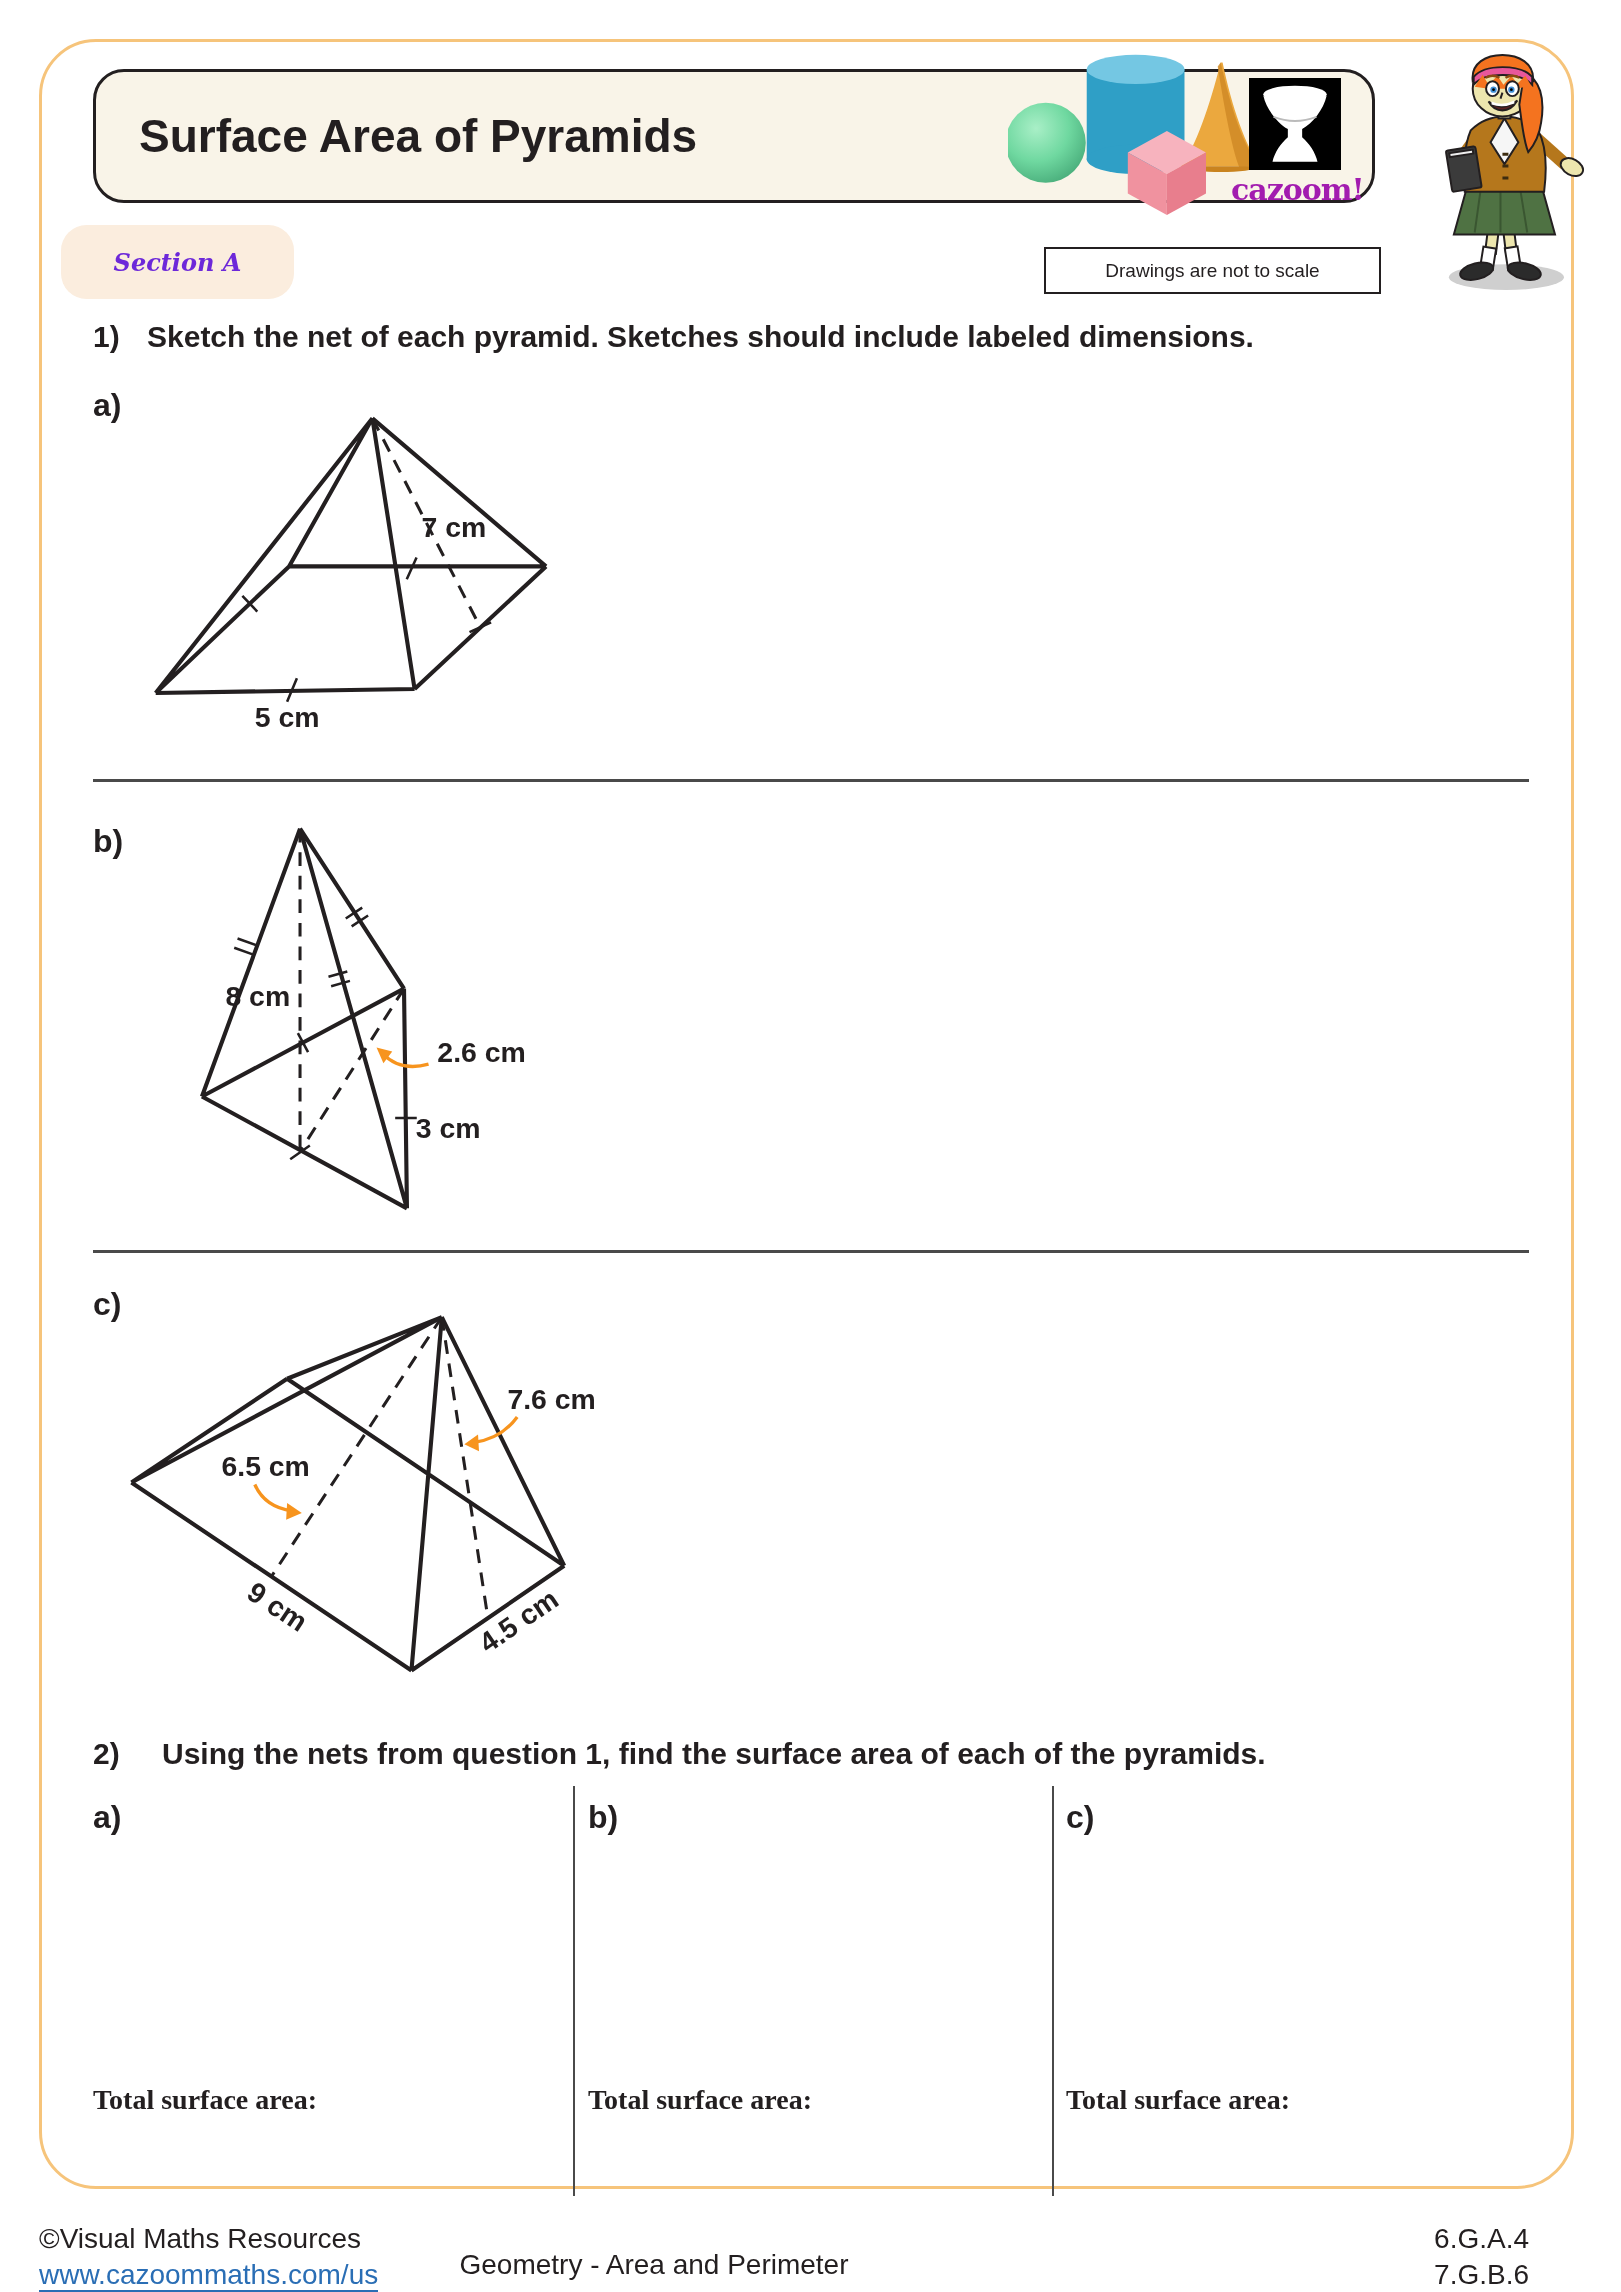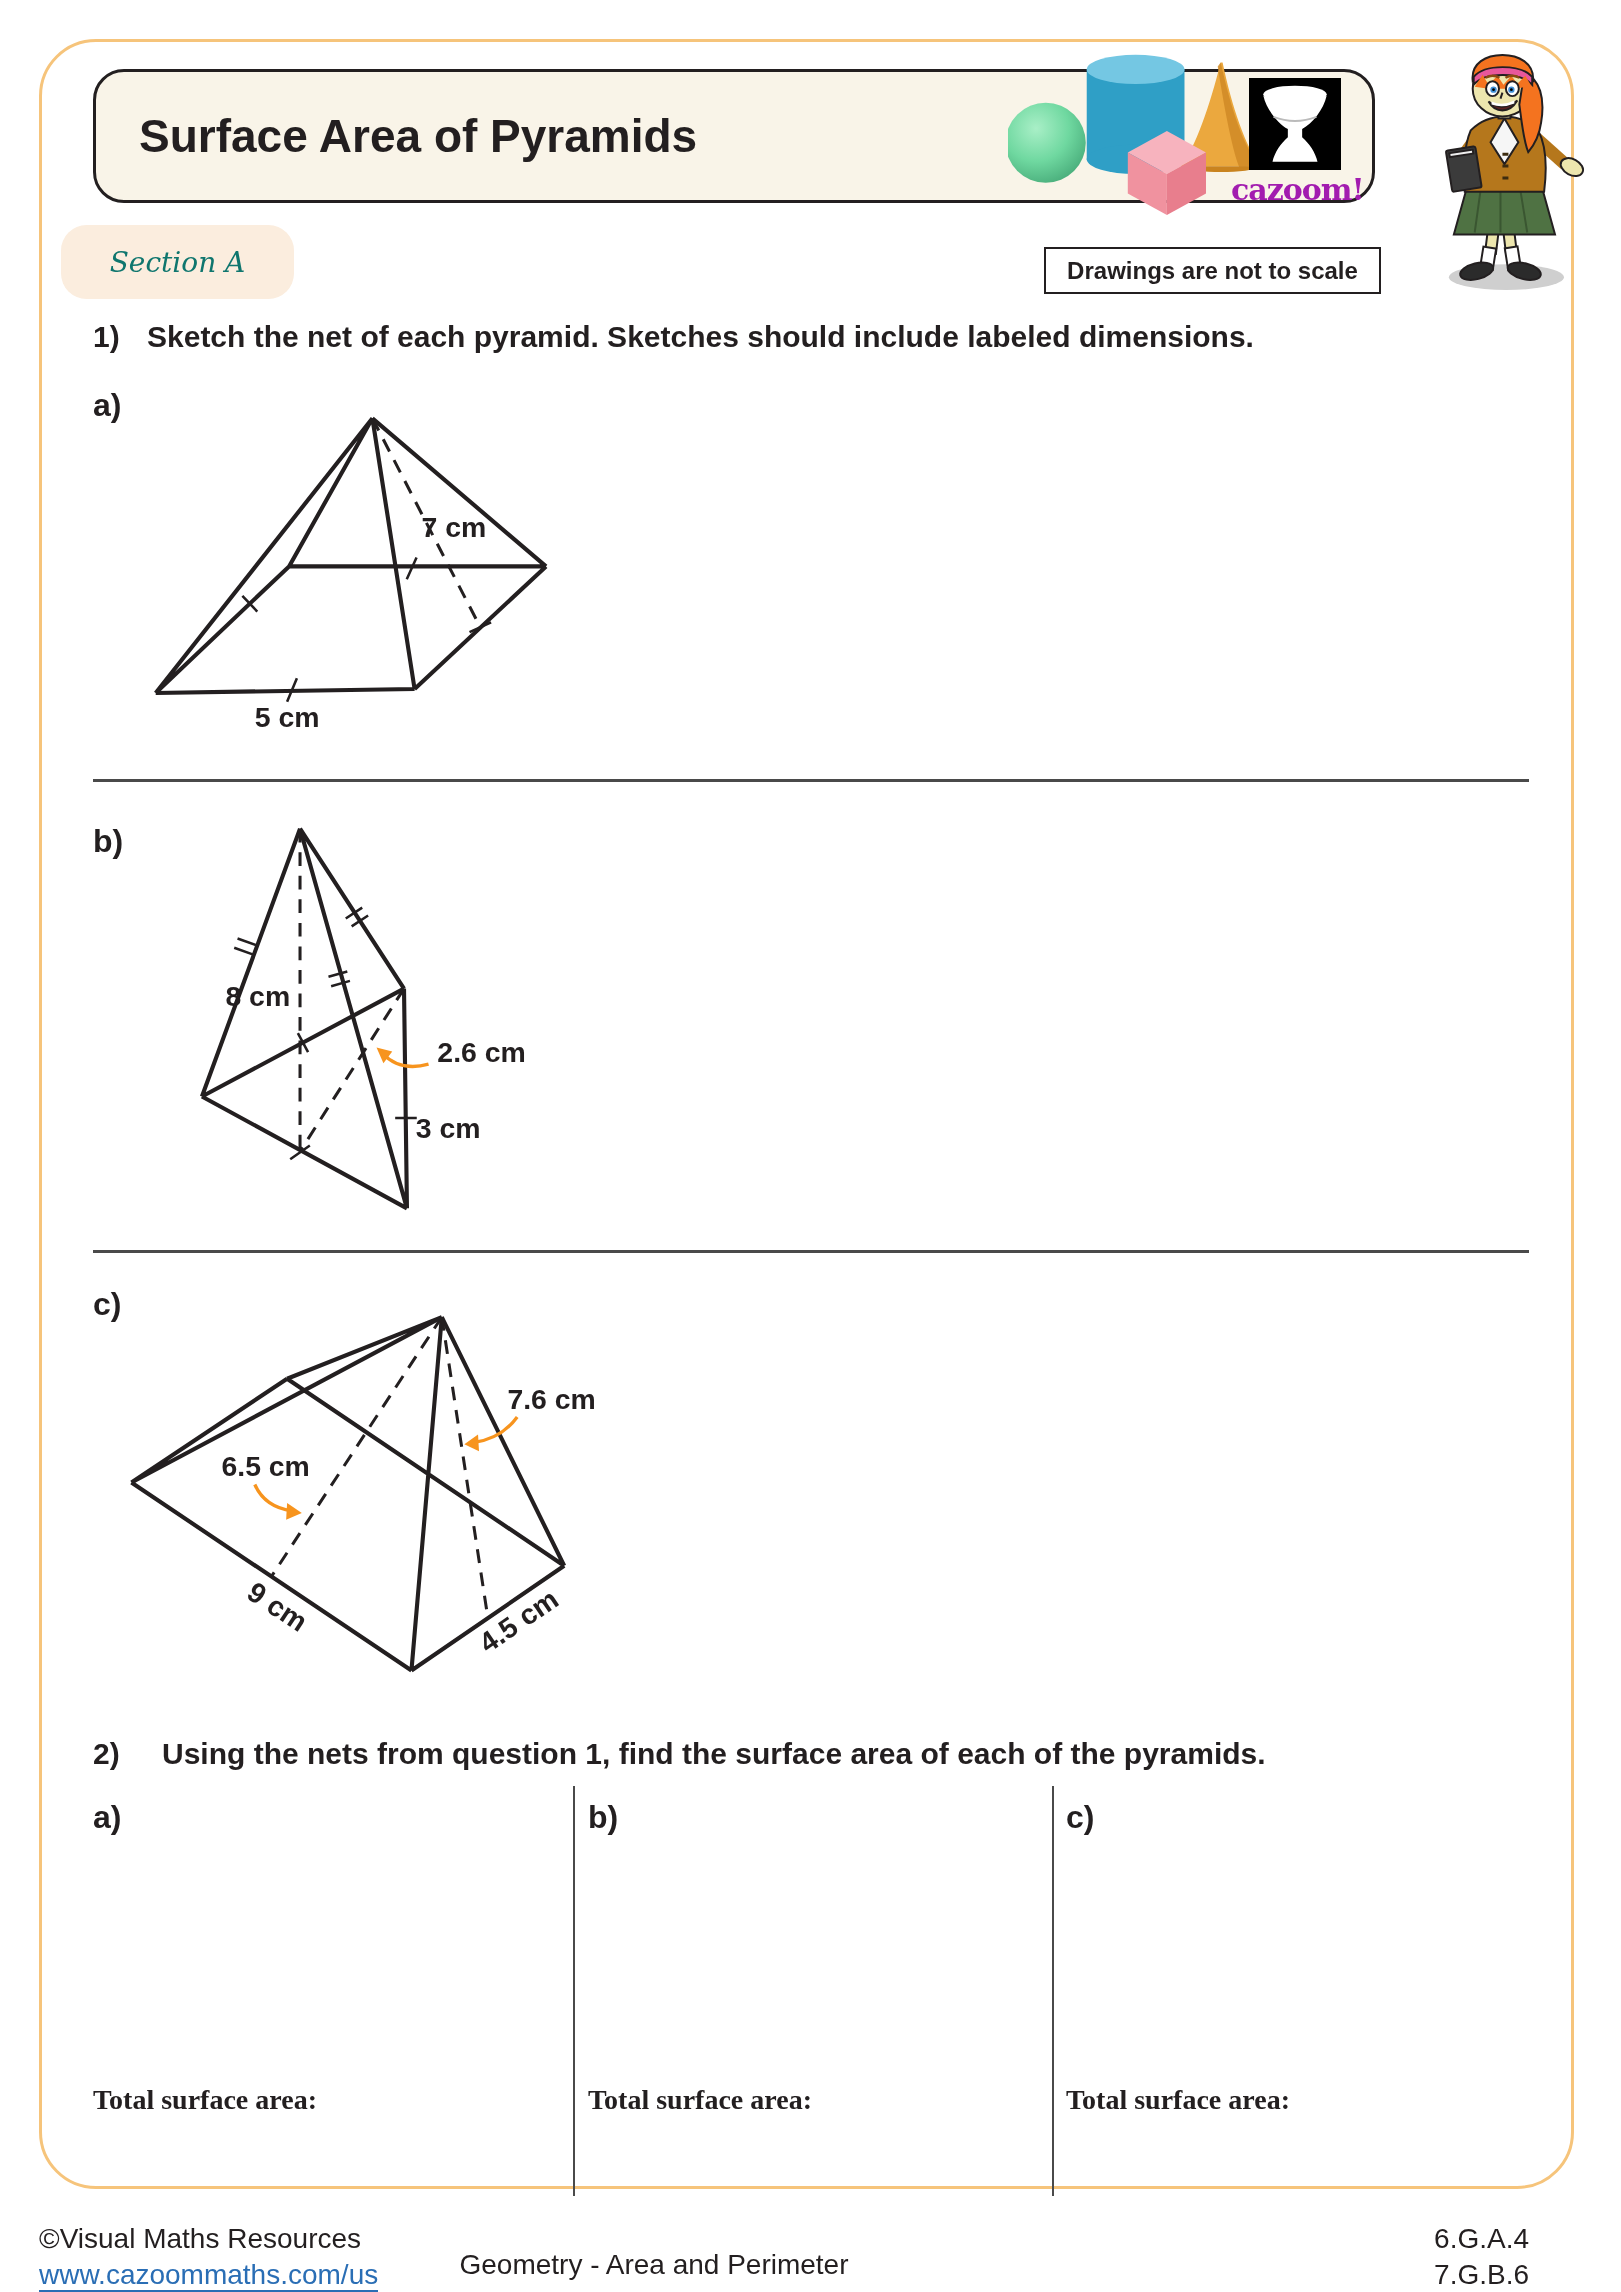--- a/index.html
+++ b/index.html
@@ -29,27 +29,27 @@
     font-family:"DejaVu Serif",serif;font-weight:bold;font-size:30px;
     letter-spacing:-1px;margin-top:2px;color:#a21caf;
   }
   .teacher-svg{left:1404px;top:51px;width:186px;height:243px;}
   
   .section-badge{
     left:61px;top:225px;width:233px;height:74px;background:#FBEDDE;border-radius:25.5px;
     display:flex;align-items:center;justify-content:center;
   }
   .section-badge span{
-    font-family:"DejaVu Serif",serif;font-style:italic;font-weight:normal;
-    font-size:28px;color:#0f766e;
+    font-family:"DejaVu Serif",serif;font-style:italic;font-weight:bold;
+    font-size:24px;color:#6d28d9;
   }
   .scale-note{
     left:1044px;top:247px;width:337px;height:47px;border:2.9px solid #231F20;
     box-sizing:border-box;display:flex;align-items:center;justify-content:center;
-    font-size:24px;font-weight:bold;background:#fff;
+    font-size:19px;font-weight:normal;background:#fff;
   }
   .question{left:93px;top:320px;font-size:30px;font-weight:bold;display:flex;}
   .question .qnum{width:54px;flex:0 0 54px;}
   .q2{top:1737px;}
   .q2 .qnum{width:69px;flex:0 0 69px;}
   .fig-label{font-size:32px;font-weight:bold;}
   .sep{height:2.9px;background:#4a4a4a;left:93px;width:1436px;}
   .vline{width:2px;background:#4a4a4a;top:1786px;height:410px;}
   .total-label{font-size:28px;font-weight:bold;top:2084px;font-family:Liberation Serif, serif;}
   

